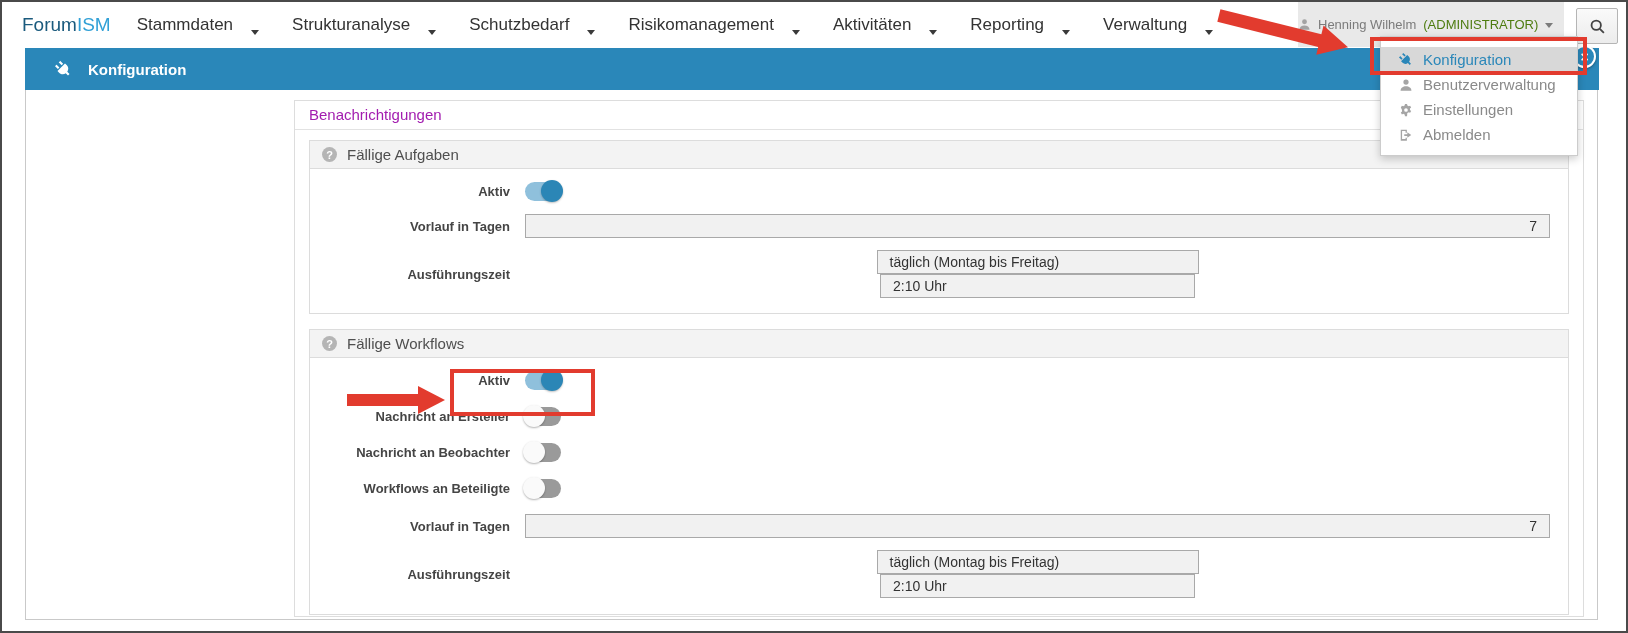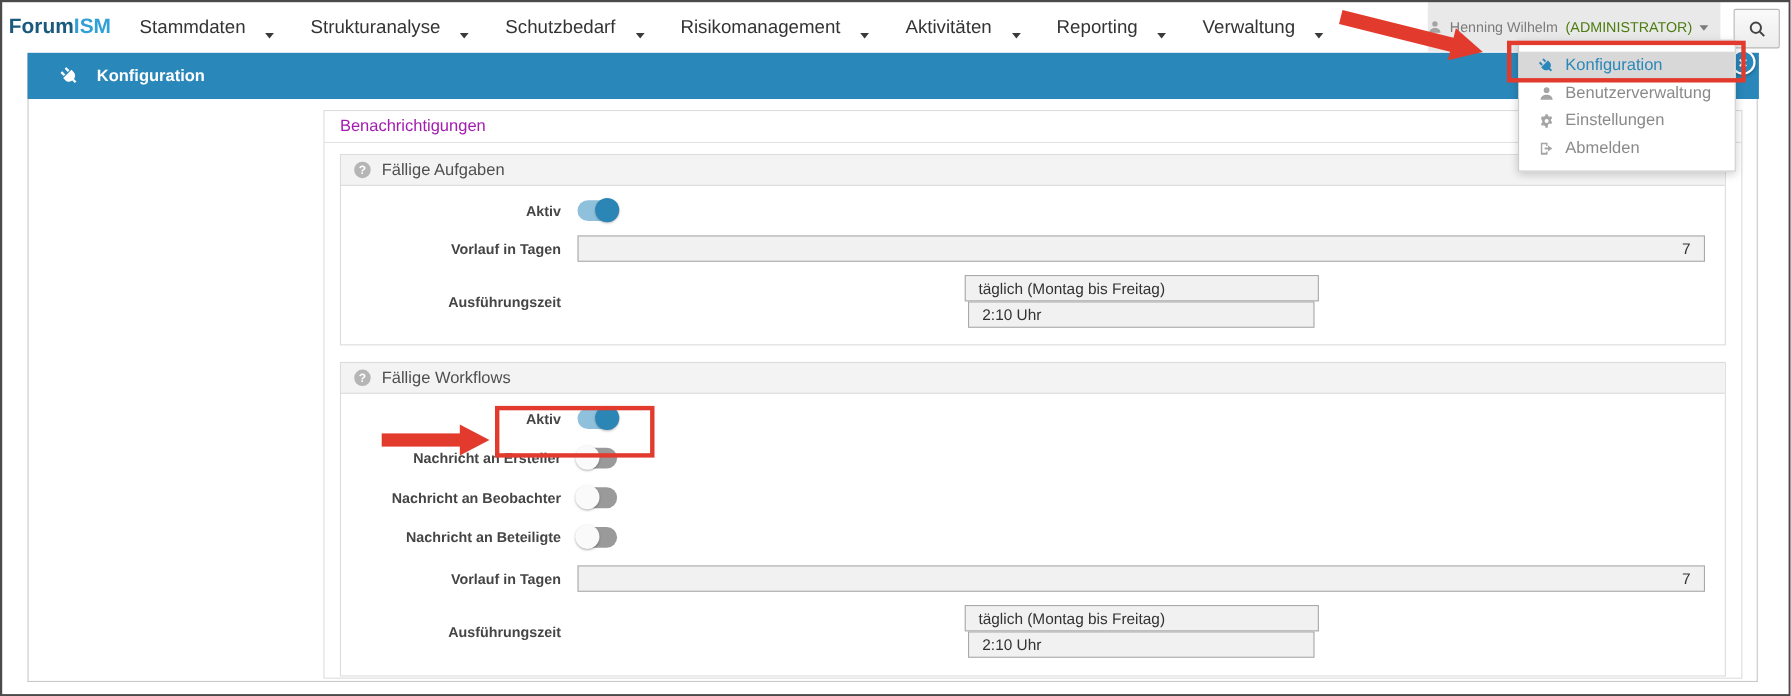--- a/index.html
+++ b/index.html
@@ -2,21 +2,21 @@
 <html><head>
 <meta charset="utf-8">
 <style>
   html,body { margin:0; padding:0; background:#fff; }
   body { font-family:"Liberation Sans", sans-serif; }
   .screen { position:relative; width:1628px; height:633px; background:#fff; overflow:hidden; }
   .frame { position:absolute; inset:0; border:2px solid #4a4a4a; z-index:60; pointer-events:none; }
 
   
   .navbar { position:absolute; left:2px; top:2px; right:2px; height:45px; background:#fff; display:flex; align-items:center; z-index:5; }
-  .brand { margin-left:6px; font-size:19px; font-weight:bold; white-space:nowrap; }
+  .brand { margin-left:20px; font-size:19px; font-weight:normal; white-space:nowrap; }
   .brand .b1 { color:#1a5a7d; }
   .brand .b2 { color:#31a0d6; }
   .menu { display:flex; margin-left:26px; gap:33px; }
   .menu-item { font-size:17px; color:#333; display:flex; align-items:flex-end; gap:18px; text-decoration:none; cursor:pointer; white-space:nowrap; }
   .caret { width:0; height:0; border-left:4px solid transparent; border-right:4px solid transparent; border-top:5px solid #3a3a3a; margin-top:2px; }
   .userbox { position:absolute; top:0; bottom:0; left:1296px; width:266px; background:#e9e9e9; display:flex; align-items:center; justify-content:flex-start; gap:7px; font-size:13px; cursor:pointer; }
   .userbox .uicon { color:#a3a3a3; display:flex; }
   .userbox .uname { color:#7b7b7b; }
   .userbox .urole { color:#4d7c0f; }
   .userbox .caret { border-top-color:#7b7b7b; }
@@ -211,21 +211,21 @@
         </div>
         <div class="row r3">
           <span class="lbl">Nachricht an Beobachter</span>
           <span class="ctl">
               <span class="toggle">
                 <span class="knob"></span>
               </span>
             </span>
         </div>
         <div class="row r4">
-          <span class="lbl">Nachricht an Beteiligte</span>
+          <span class="lbl">Workflows an Beteiligte</span>
           <span class="ctl">
               <span class="toggle">
                 <span class="knob"></span>
               </span>
             </span>
         </div>
         <div class="row r5">
           <span class="lbl">Vorlauf in Tagen</span>
           <span class="ctl">
               <span class="field wide">7</span>

